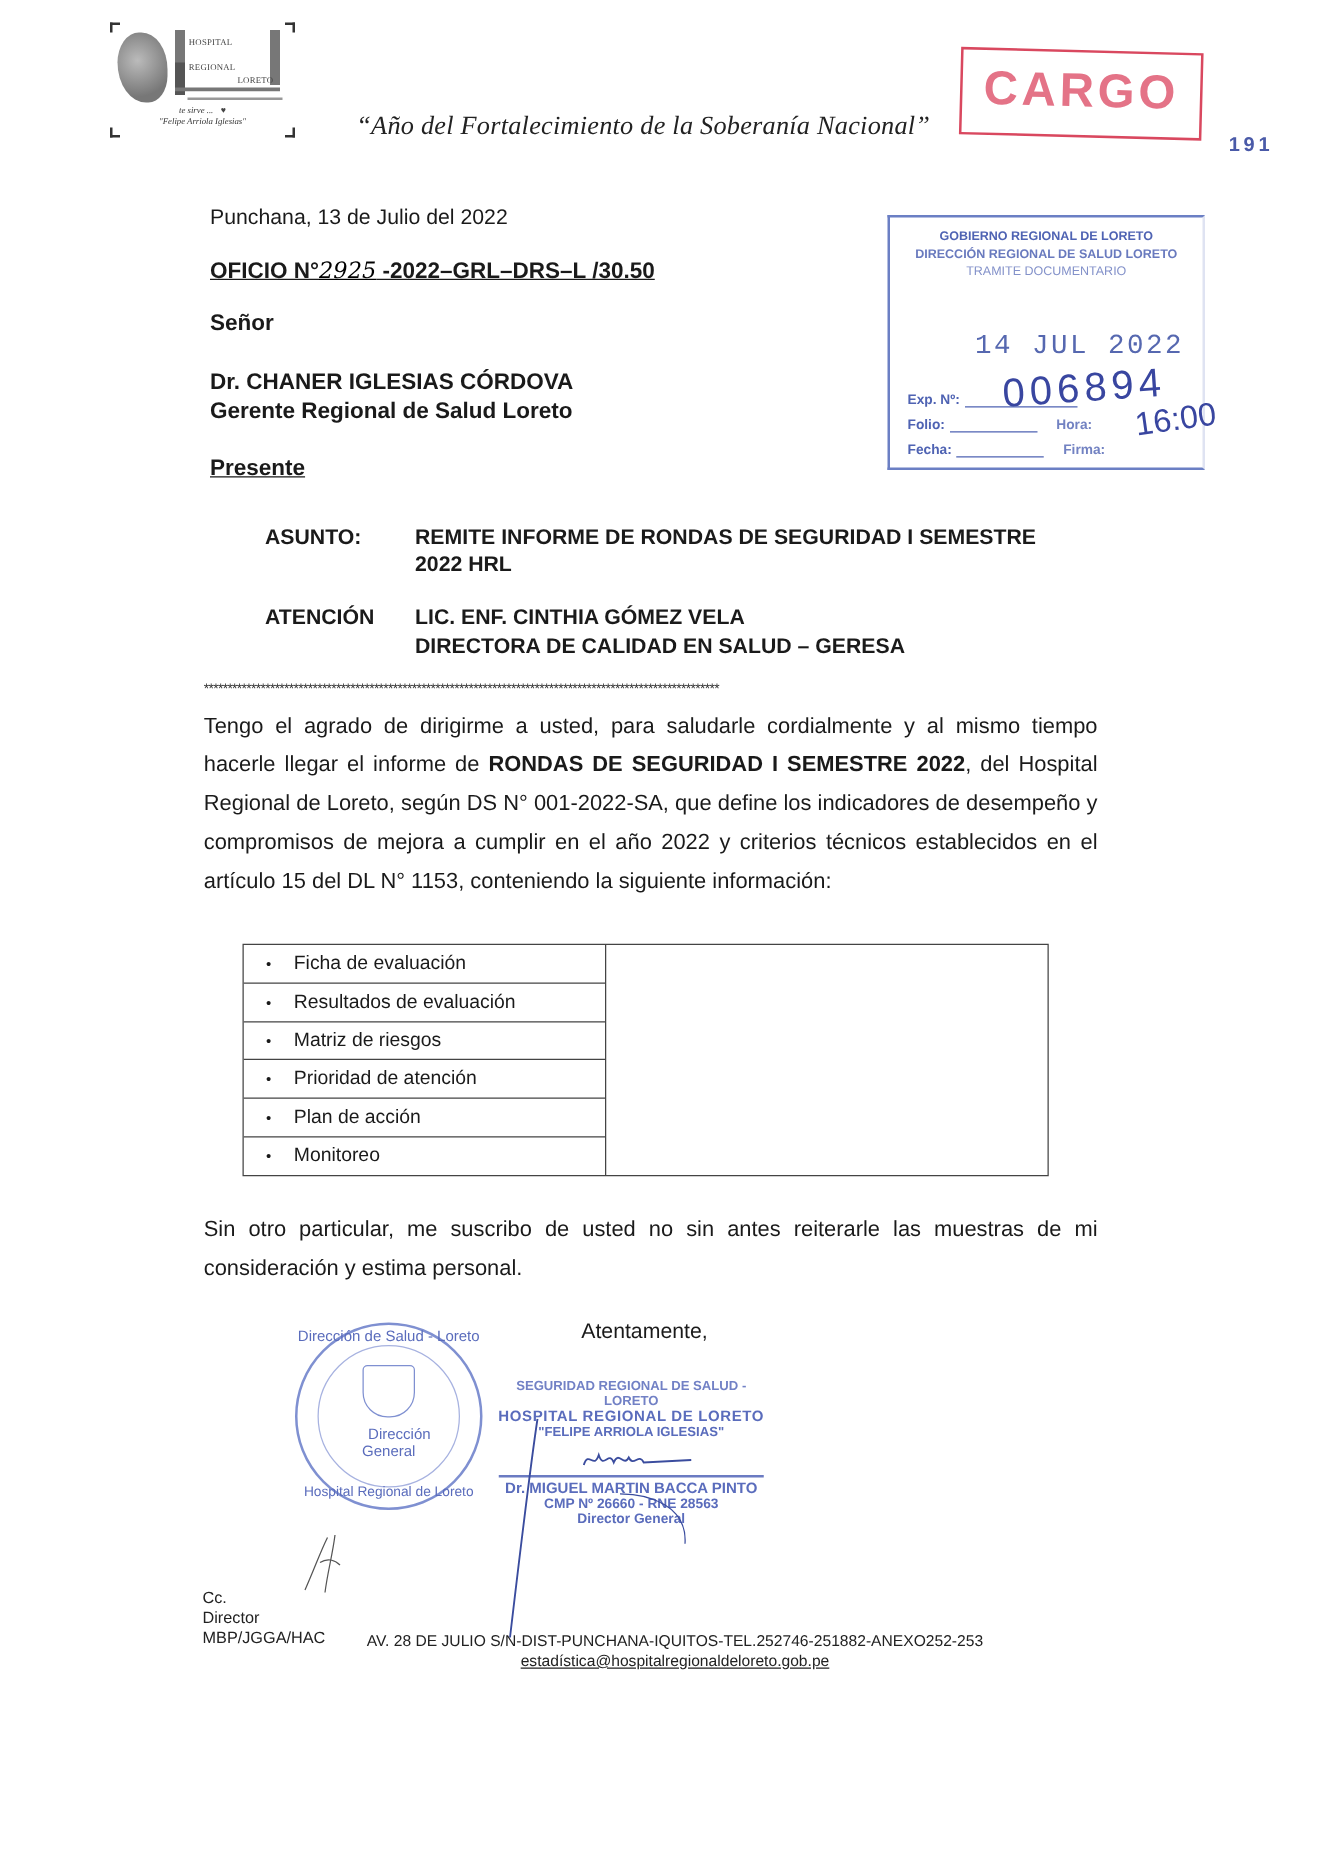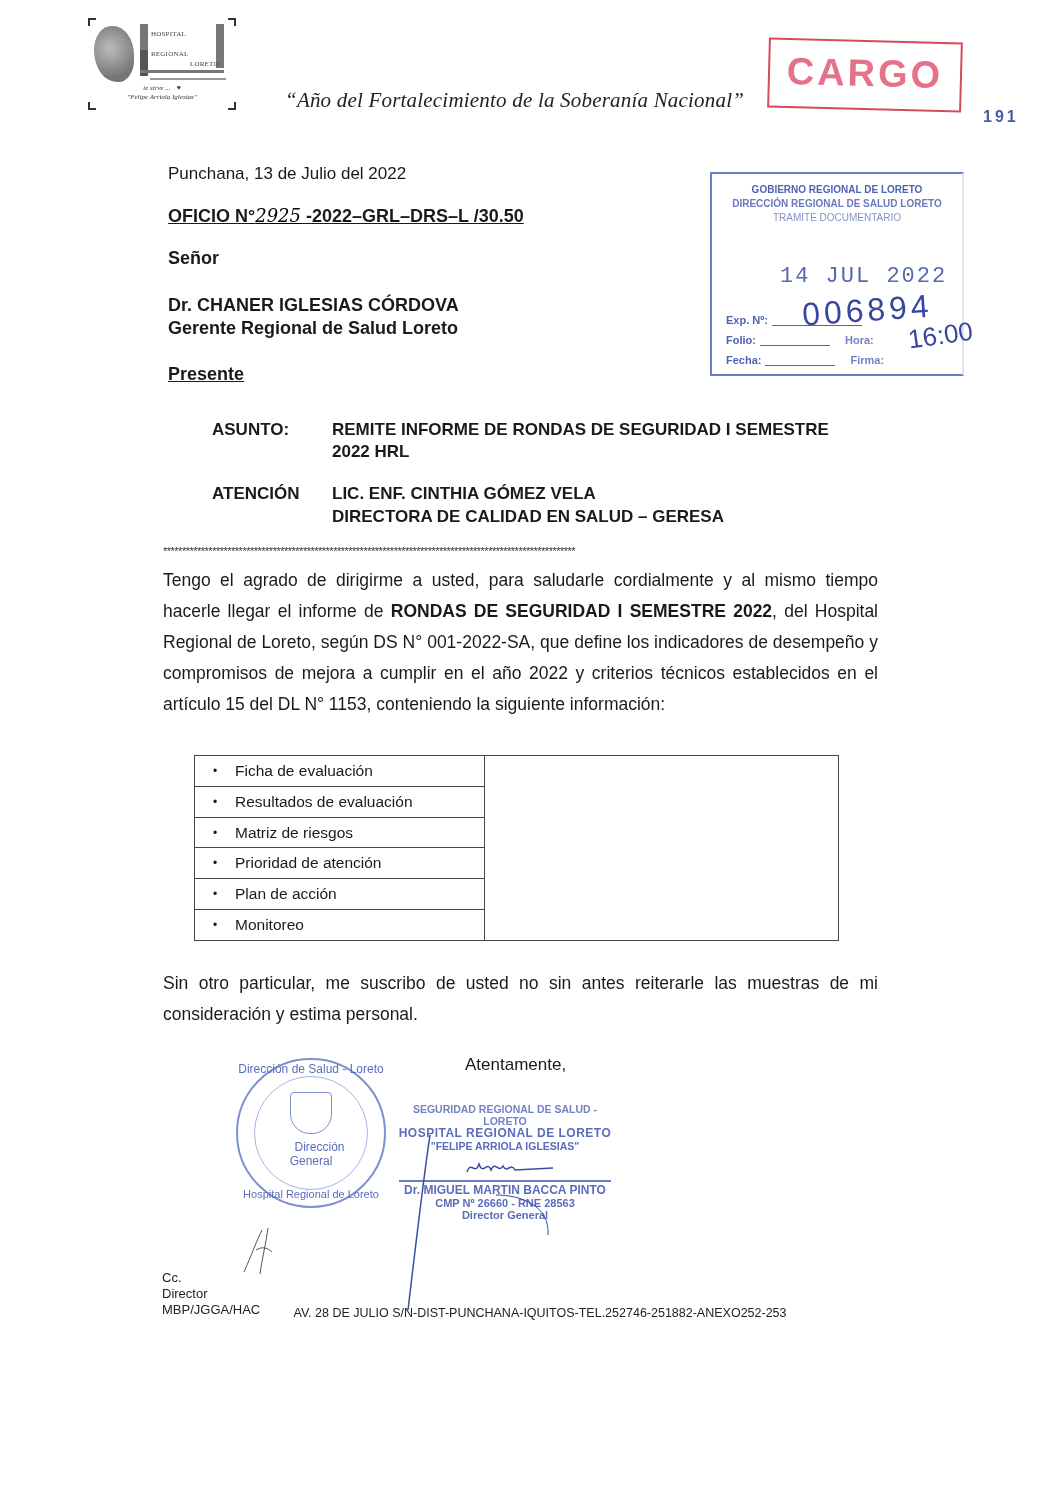--- a/index.html
+++ b/index.html
@@ -255,13 +255,14 @@
   <div>Cc.</div>
   <div>Director</div>
   <div>MBP/JGGA/HAC</div>
 </div>
 <svg class="abs initials" width="40" height="50" viewBox="0 0 40 50">
   <path d="M24 2 C18 14, 14 26, 6 44 M30 0 C28 16, 24 30, 22 46 M18 22 C24 18, 30 20, 34 24" stroke="#555" stroke-width="1" fill="none"></path>
 </svg>
 
 <div class="abs footer">
   <div class="addr">AV. 28 DE JULIO S/N-DIST-PUNCHANA-IQUITOS-TEL.252746-251882-ANEXO252-253</div>
+  <div class="email">estadística@hospitalregionaldeloreto.gob.pe</div>
 </div>
 
 </body></html>

